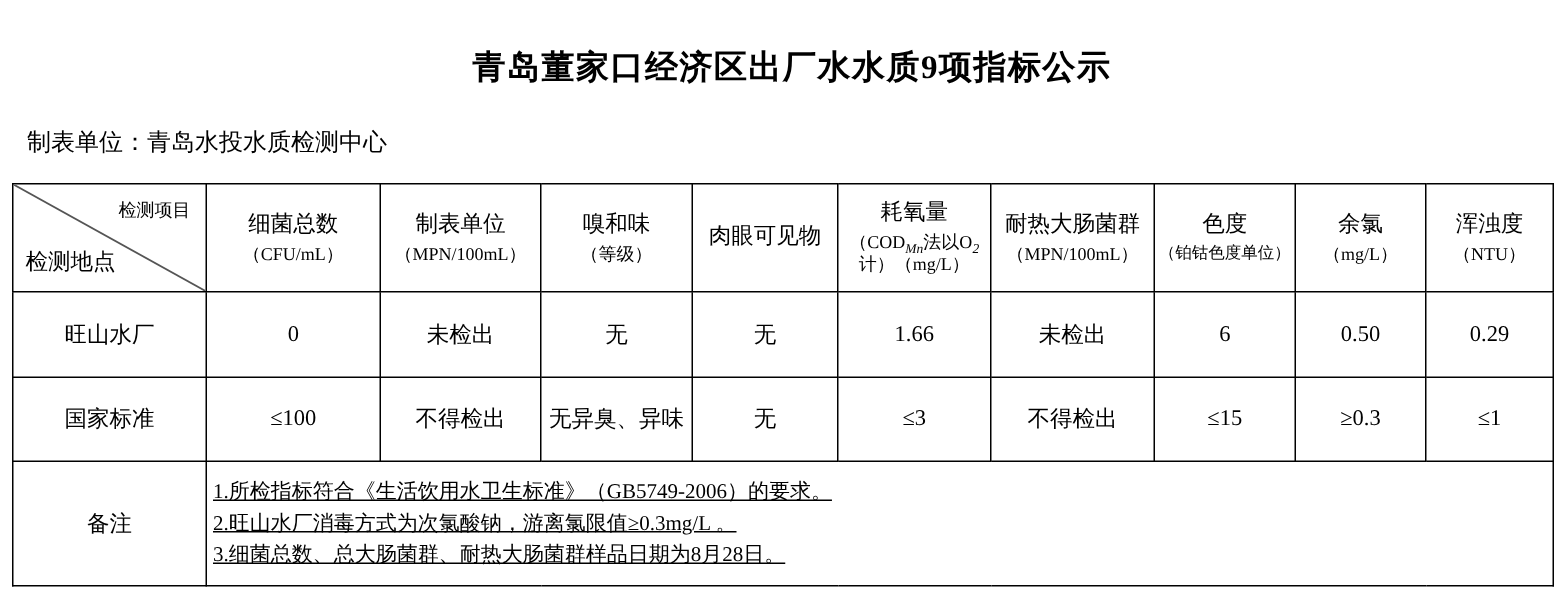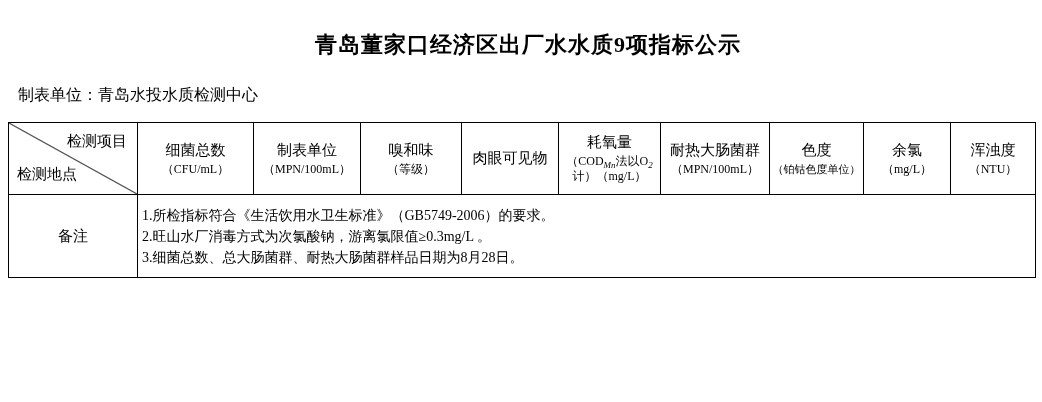--- a/index.html
+++ b/index.html
@@ -51,39 +51,40 @@
   .corner svg.diag {
     position: absolute;
     left: 0; top: 0;
     width: 100%; height: 100%;
     display: block;
   }
   .corner-project {
     position: absolute;
     top: 9px;
     right: 10px;
-    font-size: 15px;
+    font-size: 12px;
   }
   .corner-location {
     position: absolute;
     bottom: 10px;
     left: 8px;
     font-size: 15px;
   }
   .col-name { font-size: 15px; line-height: 19px; }
   .col-unit { font-size: 12px; line-height: 15px; margin-top: 2px; }
   .col-unit.unit-small { font-size: 11px; }
   .col-unit sub { font-size: 9px; line-height: 0; font-style: italic; }
   .data-cell, .row-label { font-size: 15px; }
   .remarks-label { font-size: 15px; margin-left: 40px; }
   .remarks-content {
     text-align: left !important;
     font-size: 14px;
     line-height: 21px;
     padding-left: 4px !important;
+    text-decoration: underline;
   }
 </style>
 </head>
 <body>
 
 <div class="page-title">青岛董家口经济区出厂水水质9项指标公示</div>
 
 <div class="info-row">
   <span>制表单位：青岛水投水质检测中心</span>
 </div>
@@ -141,21 +142,45 @@
     <td>
       <div class="col-name">余氯</div>
       <div class="col-unit">（mg/L）</div>
     </td>
     <td>
       <div class="col-name">浑浊度</div>
       <div class="col-unit">（NTU）</div>
     </td>
   </tr>
 
+  <tr class="data-row-1">
+    <td class="row-label">旺山水厂</td>
+    <td class="data-cell">0</td>
+    <td class="data-cell">未检出</td>
+    <td class="data-cell">无</td>
+    <td class="data-cell">无</td>
+    <td class="data-cell">1.66</td>
+    <td class="data-cell">未检出</td>
+    <td class="data-cell">6</td>
+    <td class="data-cell">0.50</td>
+    <td class="data-cell">0.29</td>
+  </tr>
 
+  <tr class="data-row-2">
+    <td class="row-label">国家标准</td>
+    <td class="data-cell">≤100</td>
+    <td class="data-cell">不得检出</td>
+    <td class="data-cell">无异臭、异味</td>
+    <td class="data-cell">无</td>
+    <td class="data-cell">≤3</td>
+    <td class="data-cell">不得检出</td>
+    <td class="data-cell">≤15</td>
+    <td class="data-cell">≥0.3</td>
+    <td class="data-cell">≤1</td>
+  </tr>
 
   <tr class="remarks-row">
     <td class="remarks-label">备注</td>
     <td class="remarks-content" colspan="9">
       <div>1.所检指标符合《生活饮用水卫生标准》（GB5749-2006）的要求。</div>
       <div>2.旺山水厂消毒方式为次氯酸钠，游离氯限值≥0.3mg/L 。</div>
       <div>3.细菌总数、总大肠菌群、耐热大肠菌群样品日期为8月28日。</div>
     </td>
   </tr>
 </tbody>

